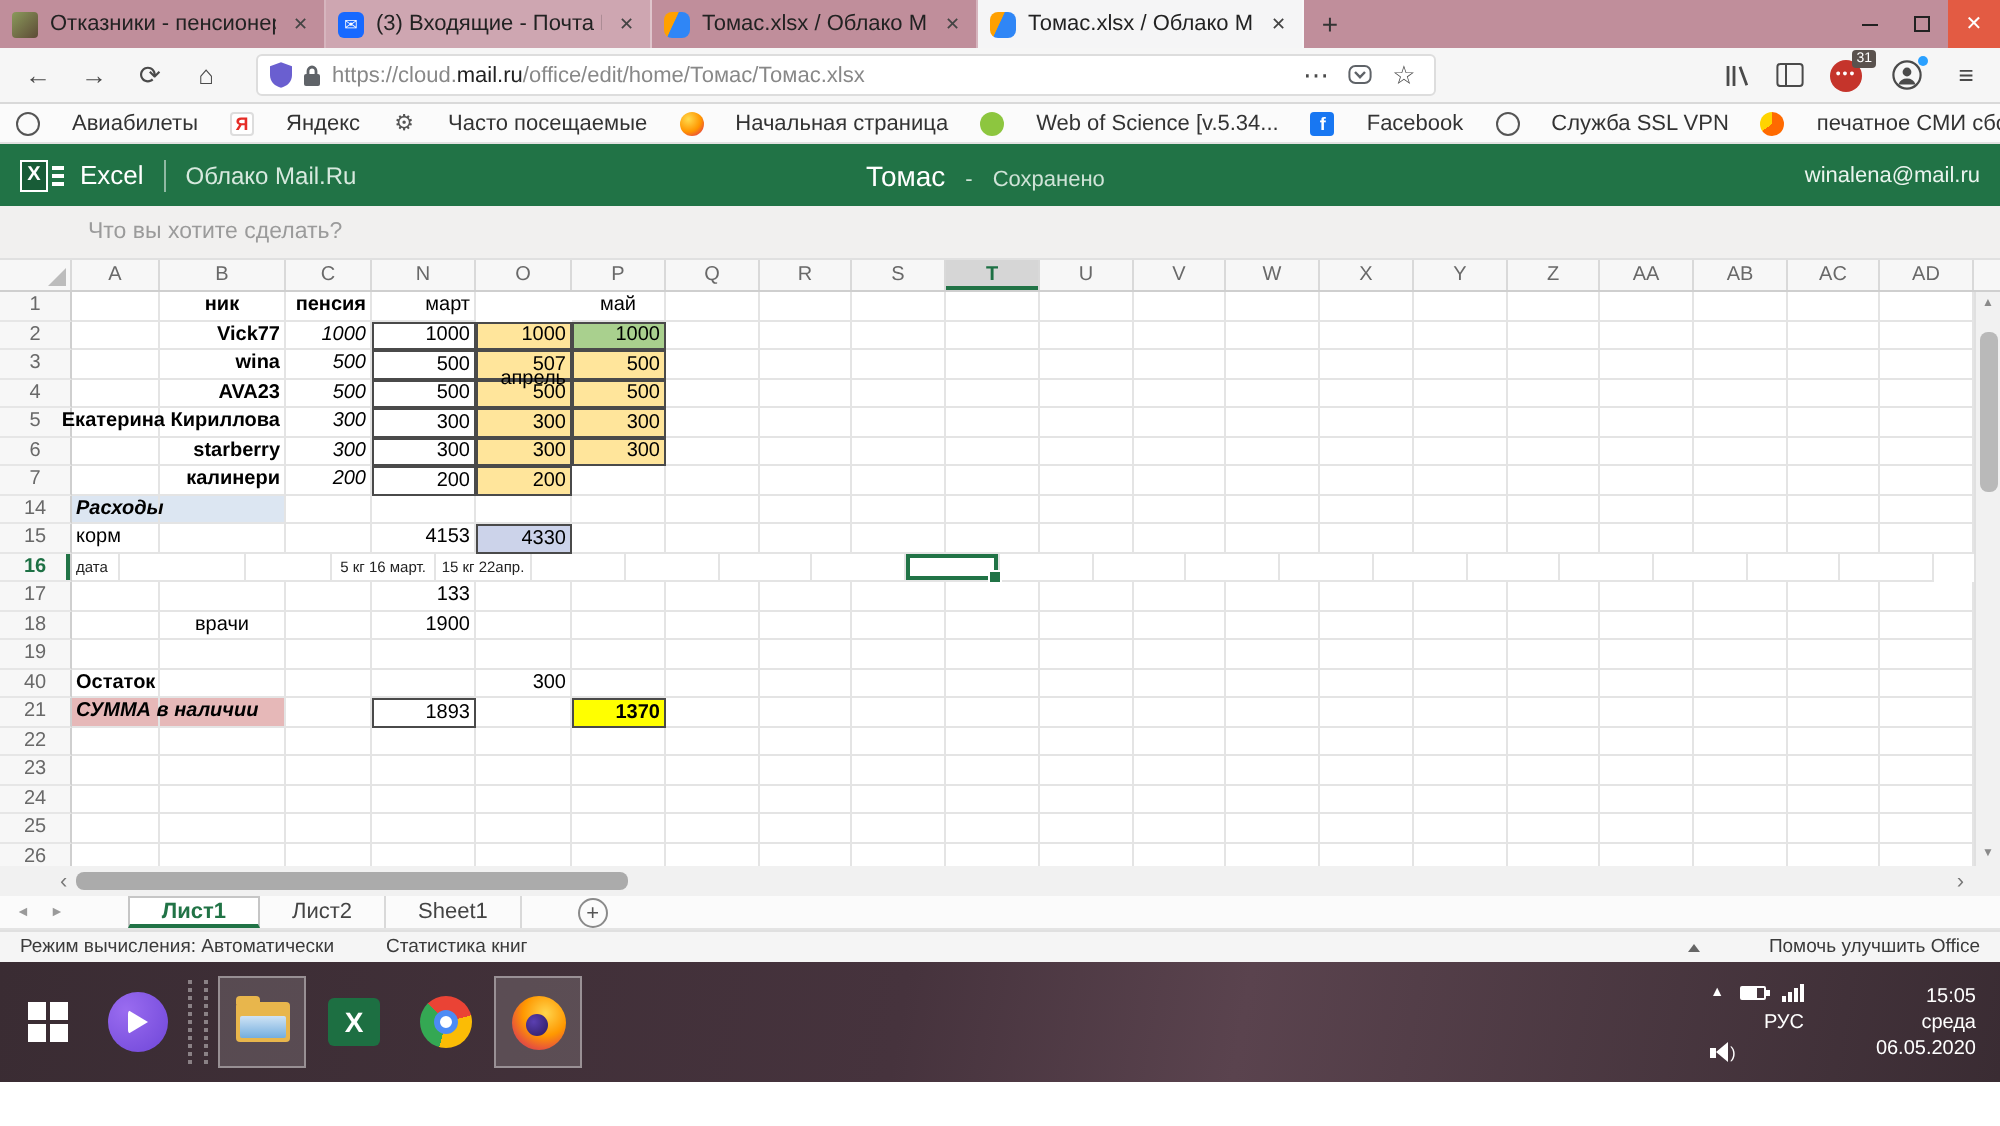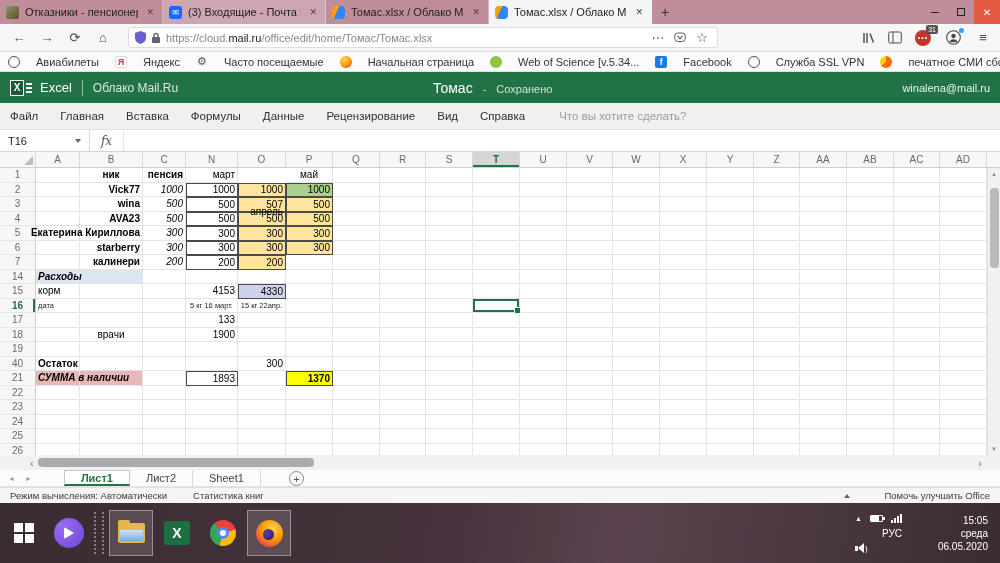--- a/index.html
+++ b/index.html
@@ -316,43 +316,23 @@
     <span class="xl-service">Облако Mail.Ru</span>
     <span class="xl-doc">
       <span class="t">Томас</span>
       <span class="d">-</span>
       <span class="s">Сохранено</span>
     </span>
     <span class="xl-account">winalena@mail.ru</span>
   </div>
 
   <div class="xl-ribbon">
-    <div class="ribbon-menu">
-        <span class="menu-item">Файл</span>
-        <span class="menu-item">Главная</span>
-        <span class="menu-item">Вставка</span>
-        <span class="menu-item">Формулы</span>
-        <span class="menu-item">Данные</span>
-        <span class="menu-item">Рецензирование</span>
-        <span class="menu-item">Вид</span>
-        <span class="menu-item">Справка</span>
-      </div>
     <span class="ribbon-search">Что вы хотите сделать?</span>
   </div>
 
-  <div class="formula-bar">
-    <div class="name-box">
-        <span>T16</span>
-        <span class="chev"></span>
-      </div>
-    <div class="fx-cell">
-        <span>fx</span>
-      </div>
-    <div class="formula-input"></div>
-  </div>
 
   <div class="sheet-area">
     <div class="col-headers">
         <div class="corner"></div>
         <div class="col-h" style="width: 44px;">A</div>
         <div class="col-h" style="width: 63px;">B</div>
         <div class="col-h" style="width: 43px;">C</div>
         <div class="col-h" style="width: 52px;">N</div>
         <div class="col-h" style="width: 48px;">O</div>
         <div class="col-h" style="width: 47px;">P</div>
@@ -650,21 +630,21 @@
           <div class="cell" style="width: 47px;"></div>
           <div class="cell" style="width: 47px;"></div>
           <div class="cell" style="width: 46px;"></div>
           <div class="cell" style="width: 47px;"></div>
           <div class="cell" style="width: 47px;"></div>
           <div class="cell" style="width: 46px;"></div>
           <div class="cell" style="width: 47px;"></div>
         </div>
         <div class="grid-row">
           <div class="row-h sel">16</div>
-          <div class="cell sm" style="width: 44px;">
+          <div class="cell sm" style="width: 24px;">
             <span>дата</span>
           </div>
           <div class="cell" style="width: 63px;"></div>
           <div class="cell" style="width: 43px;"></div>
           <div class="cell sm ctr" style="width: 52px;">
             <span>5 кг 16 март.</span>
           </div>
           <div class="cell sm ctr" style="width: 48px;">
             <span>15 кг 22апр.</span>
           </div>

